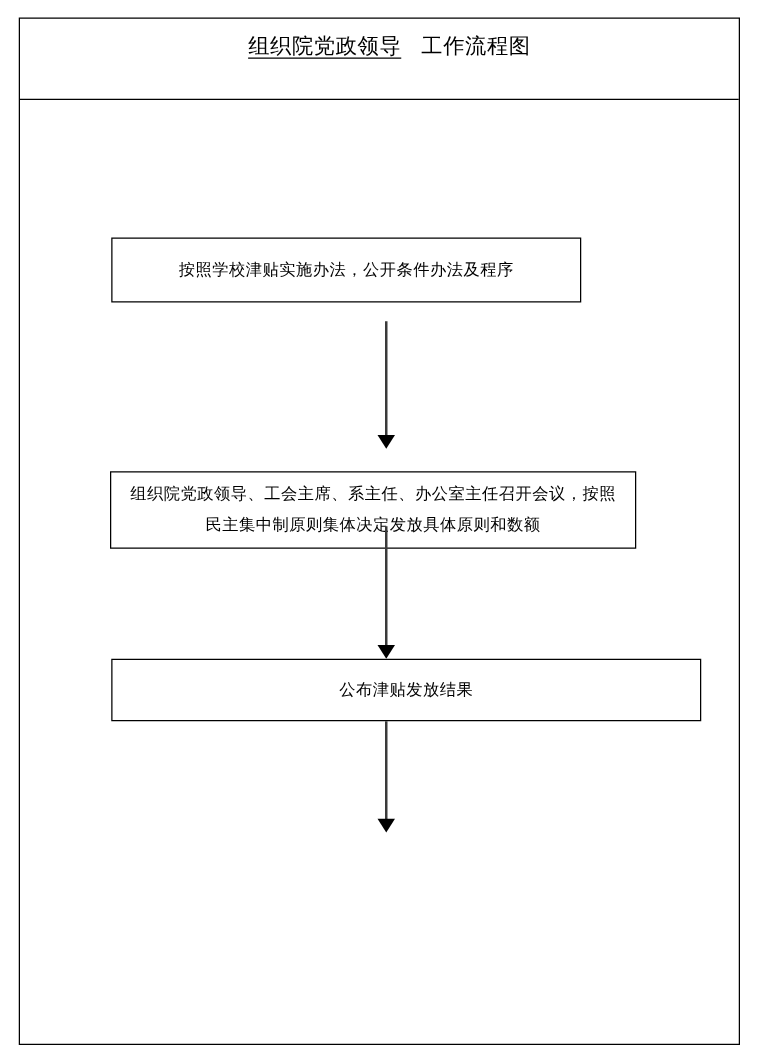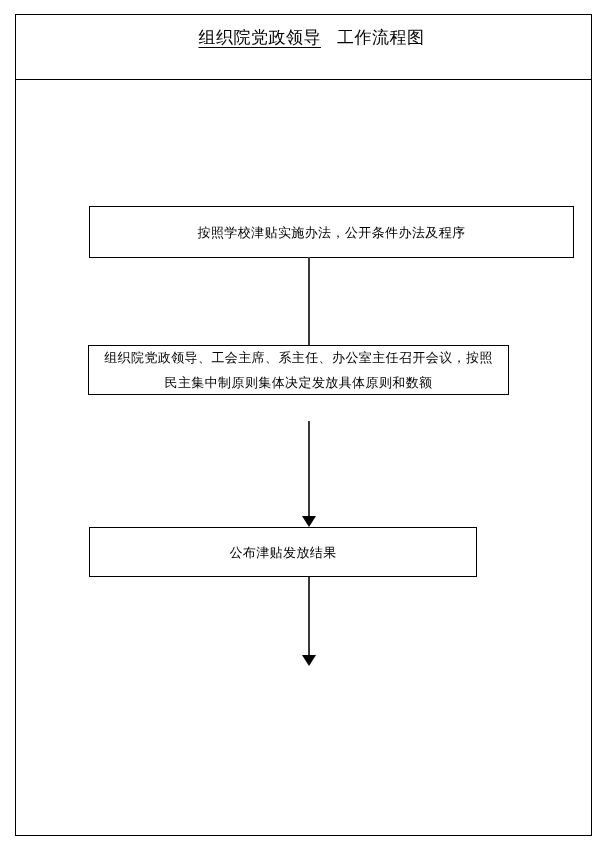--- a/index.html
+++ b/index.html
@@ -80,23 +80,23 @@
     text-align: center;
   }
   .node-text {
     font-size: 13px;
     line-height: 25px;
     letter-spacing: 0.4px;
     padding: 0 8px;
     white-space: pre-line;
   }
 
-  #node-1 { left: 73px; top: 126px; width: 485px; height: 52px; }
-  #node-2 { left: 72px; top: 265px; width: 421px; height: 50px; }
-  #node-3 { left: 73px; top: 447px; width: 388px; height: 50px; }
+  #node-1 { left: 73px; top: 110px; width: 376px; height: 52px; }
+  #node-2 { left: 72px; top: 297px; width: 421px; height: 62px; }
+  #node-3 { left: 73px; top: 447px; width: 472px; height: 50px; }
   #node-4 { left: 73px; top: 586px; width: 420px; height: 53px; }
 
   
   .connector {
     position: absolute;
     left: 283px;
     width: 20px;
   }
   .connector .shaft {
     position: absolute;

